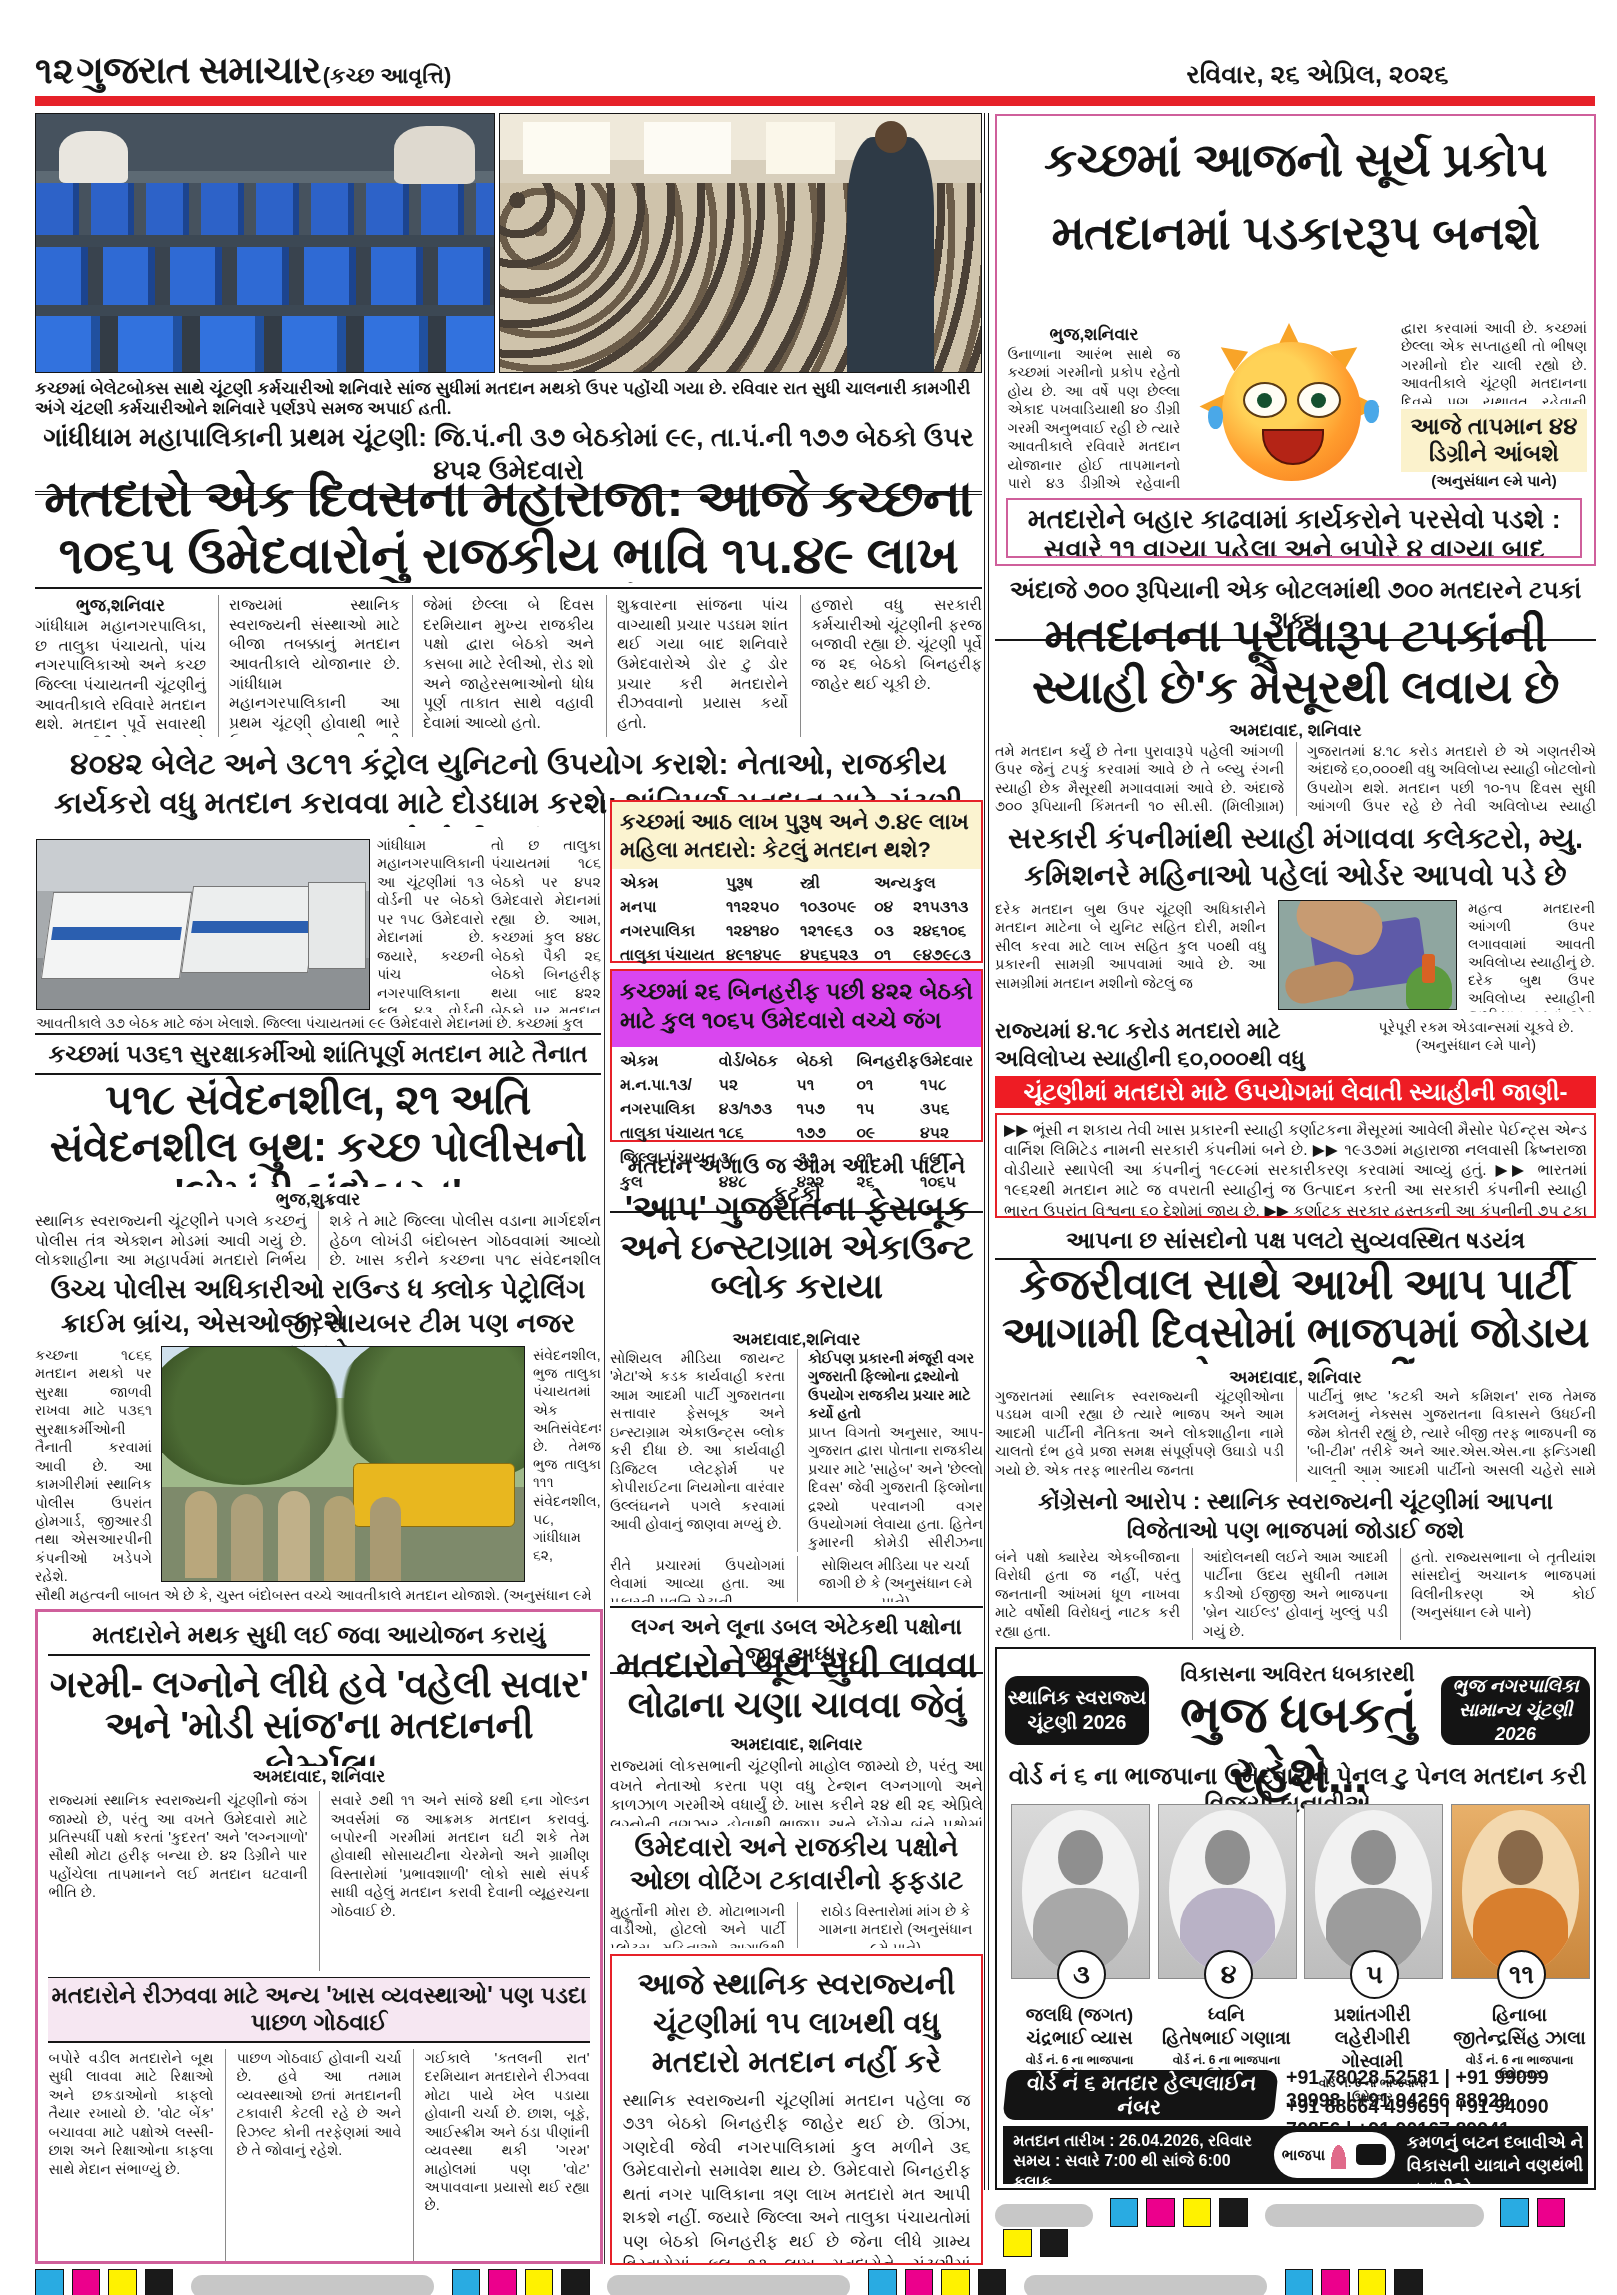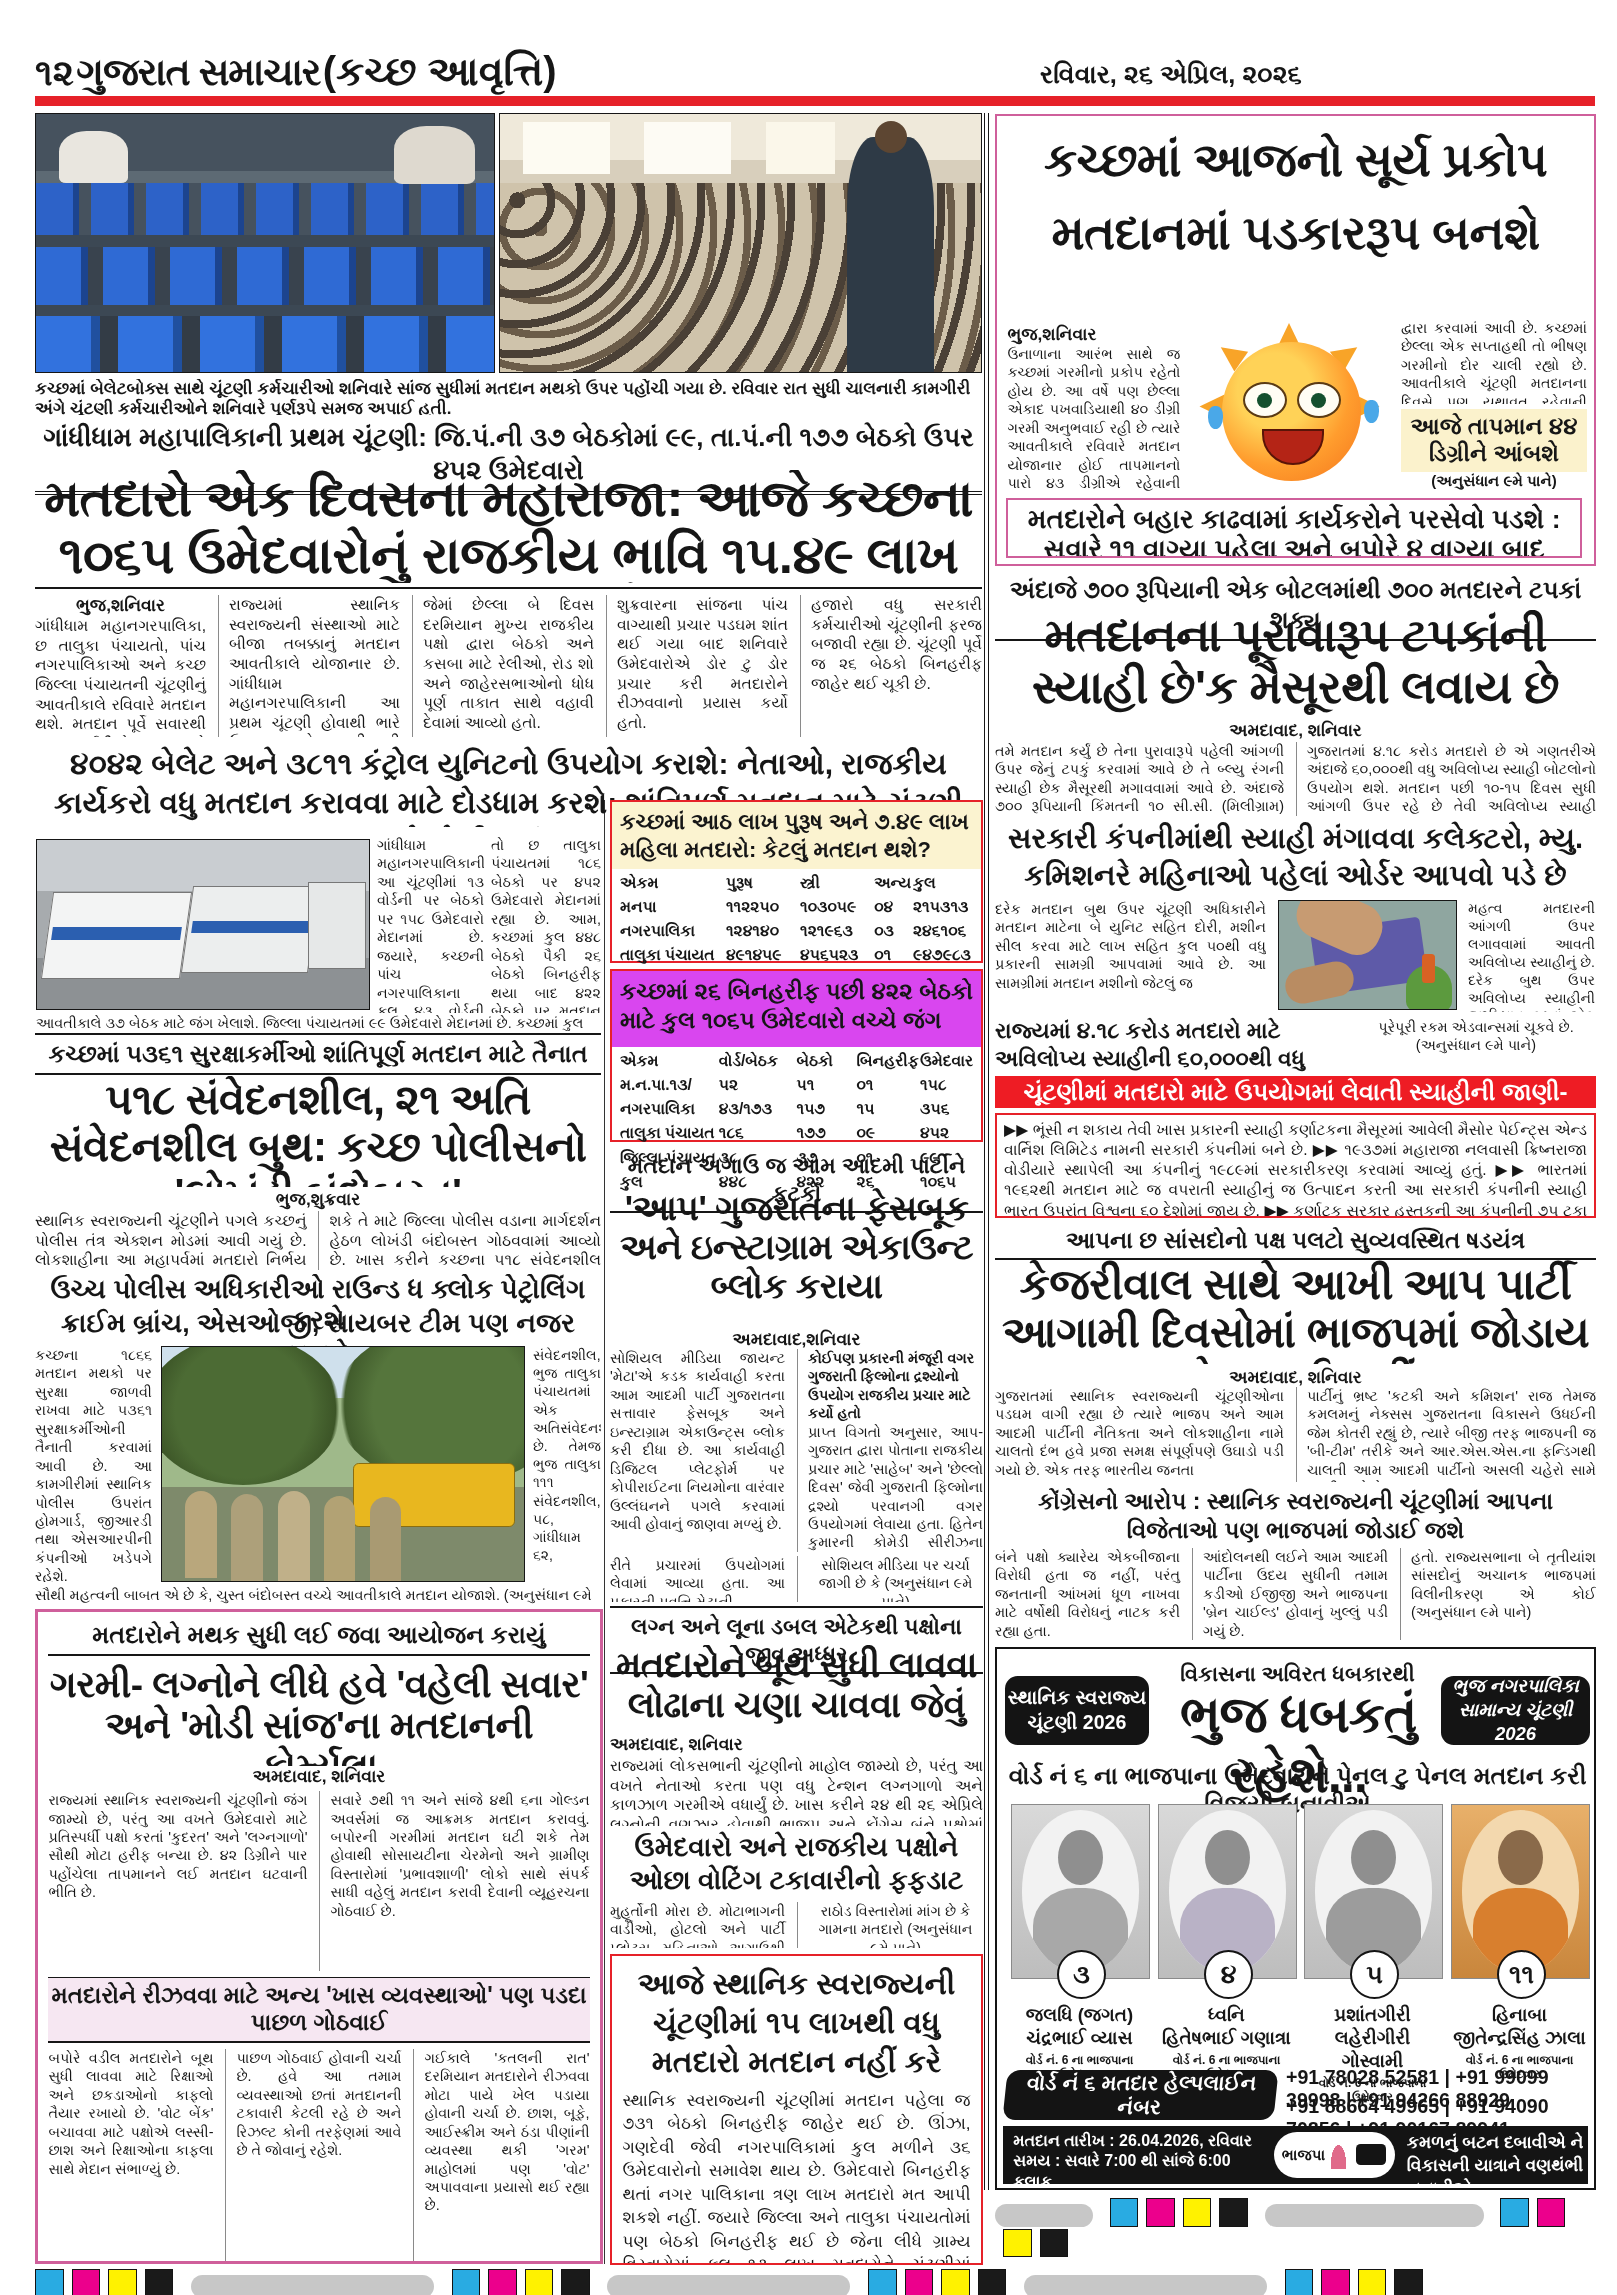--- a/index.html
+++ b/index.html
@@ -1,19 +1,19 @@
 <!DOCTYPE html>
 <html lang="gu" style="font-size:9.2px"><head>
 <meta charset="utf-8">
 <style>
   html,body{margin:0;padding:0;background:#ffffff;}
   body{width:1617px;height:2295px;position:relative;font-family:"Liberation Sans","DejaVu Sans",sans-serif;color:#161616;}
   .ab{position:absolute;box-sizing:border-box;}
   .c{text-align:center;}
-  .r{text-align:left;}
+  .r{text-align:center;}
   .j{text-align:justify;}
   .b{font-weight:bold;}
   .pre{white-space:pre-line;}
   .clip{overflow:hidden;}
   .kick{font-weight:bold;border-bottom:4px double #161616;padding-bottom:4.6px;line-height:1.25;}
   .kick2{font-weight:bold;border-bottom:2.9px double #161616;padding-bottom:3.5px;line-height:1.25;}
   .bd{font-size:15.6px;line-height:1.26;}
   .bd2{font-size:14.4px;line-height:1.28;}
   .photo{border:1.7px solid #161616;}
   .rule{background:#161616;}
@@ -47,21 +47,21 @@
   .numcirc{position:absolute;width:45px;height:45px;background:#fff;border:2.3px solid #141414;border-radius:50%;font-size:25.4px;font-weight:bold;display:flex;align-items:center;justify-content:center;}
   .sq{width:26.6px;height:26.6px;border:1.7px solid #141414;display:inline-block;}
   .graybar{background:#c7c7c7;border-radius:11.6px;height:23px;display:inline-block;}
 </style>
 </head>
 <body>
 
 <div class="ab" style="left:35px;top:49px;width:1560px;height:46px;">
   <span class="b" style="font-size:36px;">૧૨</span>
   <span class="b" style="font-size:38px;letter-spacing:-1.2px;">ગુજરાત સમાચાર</span>
-  <span class="b" style="font-size:40px;">(કચ્છ આવૃત્તિ)</span>
+  <span class="b" style="font-size:22px;">(કચ્છ આવૃત્તિ)</span>
 </div>
 <div class="ab b r" style="left:1040px;top:60px;width:555px;font-size:25.4px;">રવિવાર, ૨૬ એપ્રિલ, ૨૦૨૬</div>
 <div class="ab redrule" style="left:35px;top:96px;width:1560px;height:10.4px;"></div>
 
 <div class="ab vdouble" style="left:984px;top:113px;height:2077px;"></div>
 <div class="ab" style="left:604px;top:800px;width:1.2px;height:1464px;background:#333;"></div>
 
 <div class="ab photo clip" style="left:35px;top:113px;width:460px;height:260px;background:linear-gradient(#46525e 0 22%,#5d6a74 22% 36%,#3c4854 36% 100%);">
   <div class="ab" style="left:0;top:69px;width:100%;height:52px;background:repeating-linear-gradient(90deg,#2d62c8 0 37px,#1c448f 37px 43px,#46525e 43px 55px);"></div>
   <div class="ab" style="left:0;top:133px;width:100%;height:58px;background:repeating-linear-gradient(90deg,#2f6ad4 0 45px,#1c448f 45px 52px,#39434e 52px 67px);"></div>

